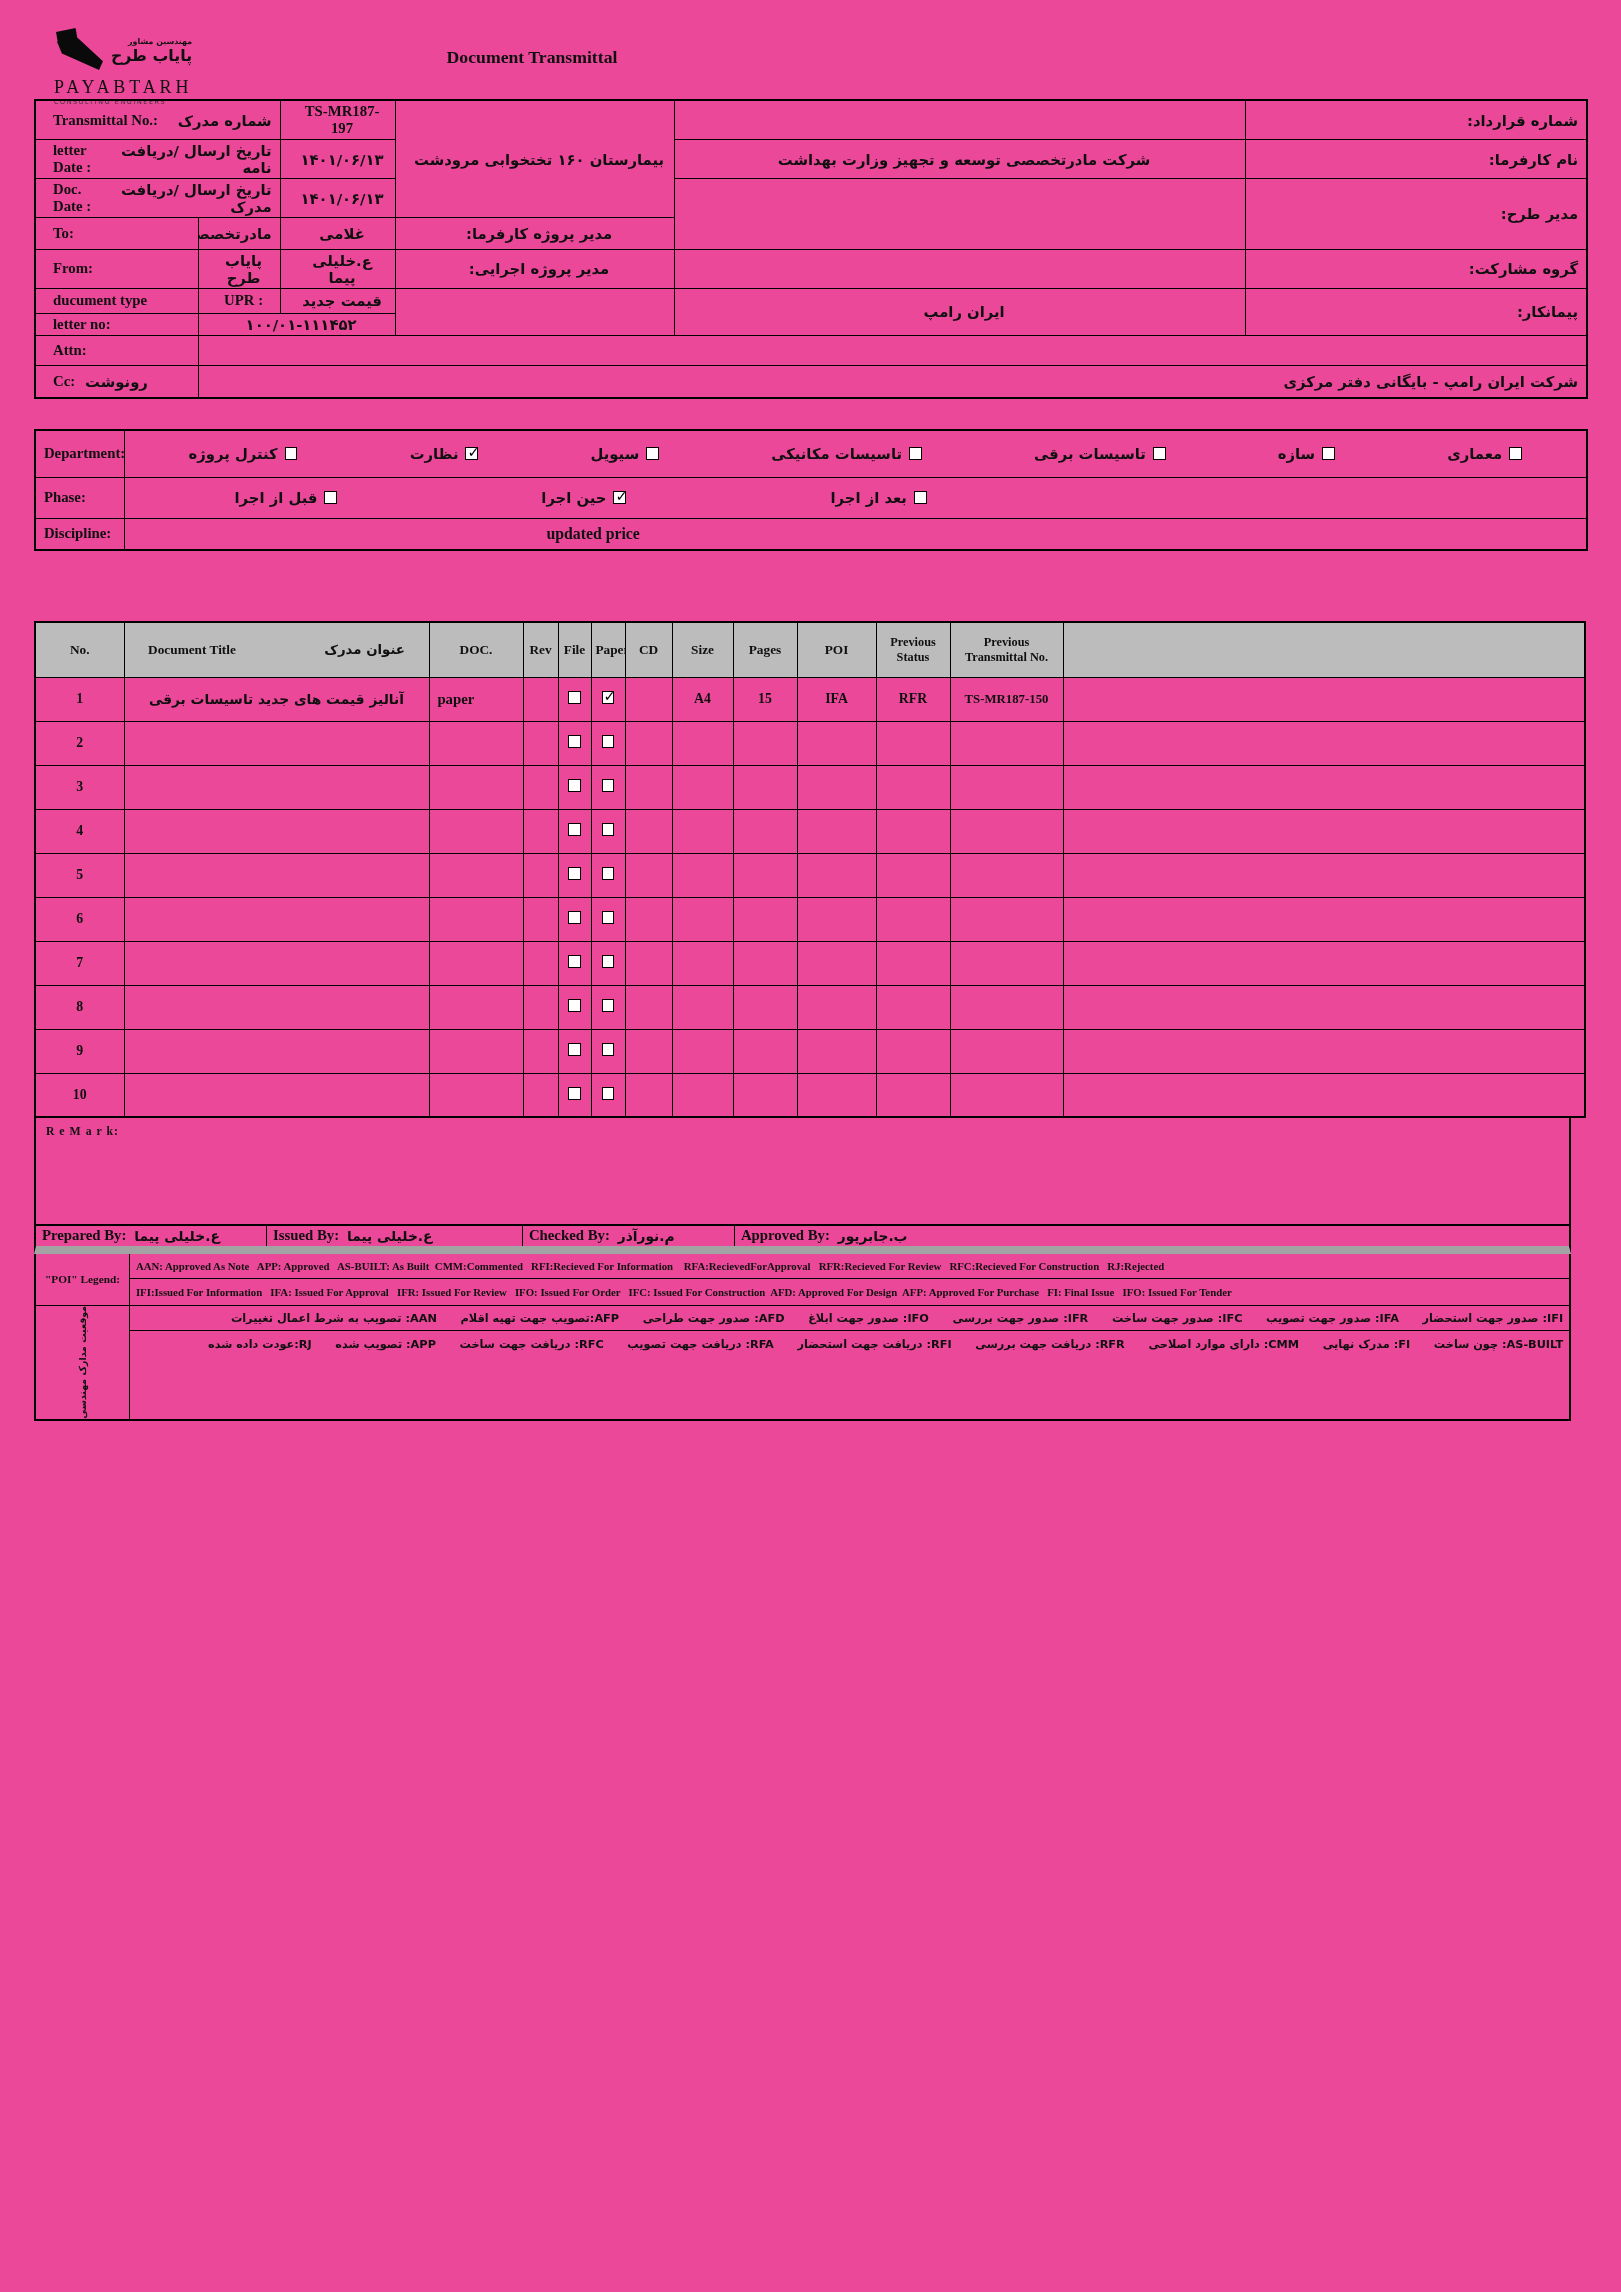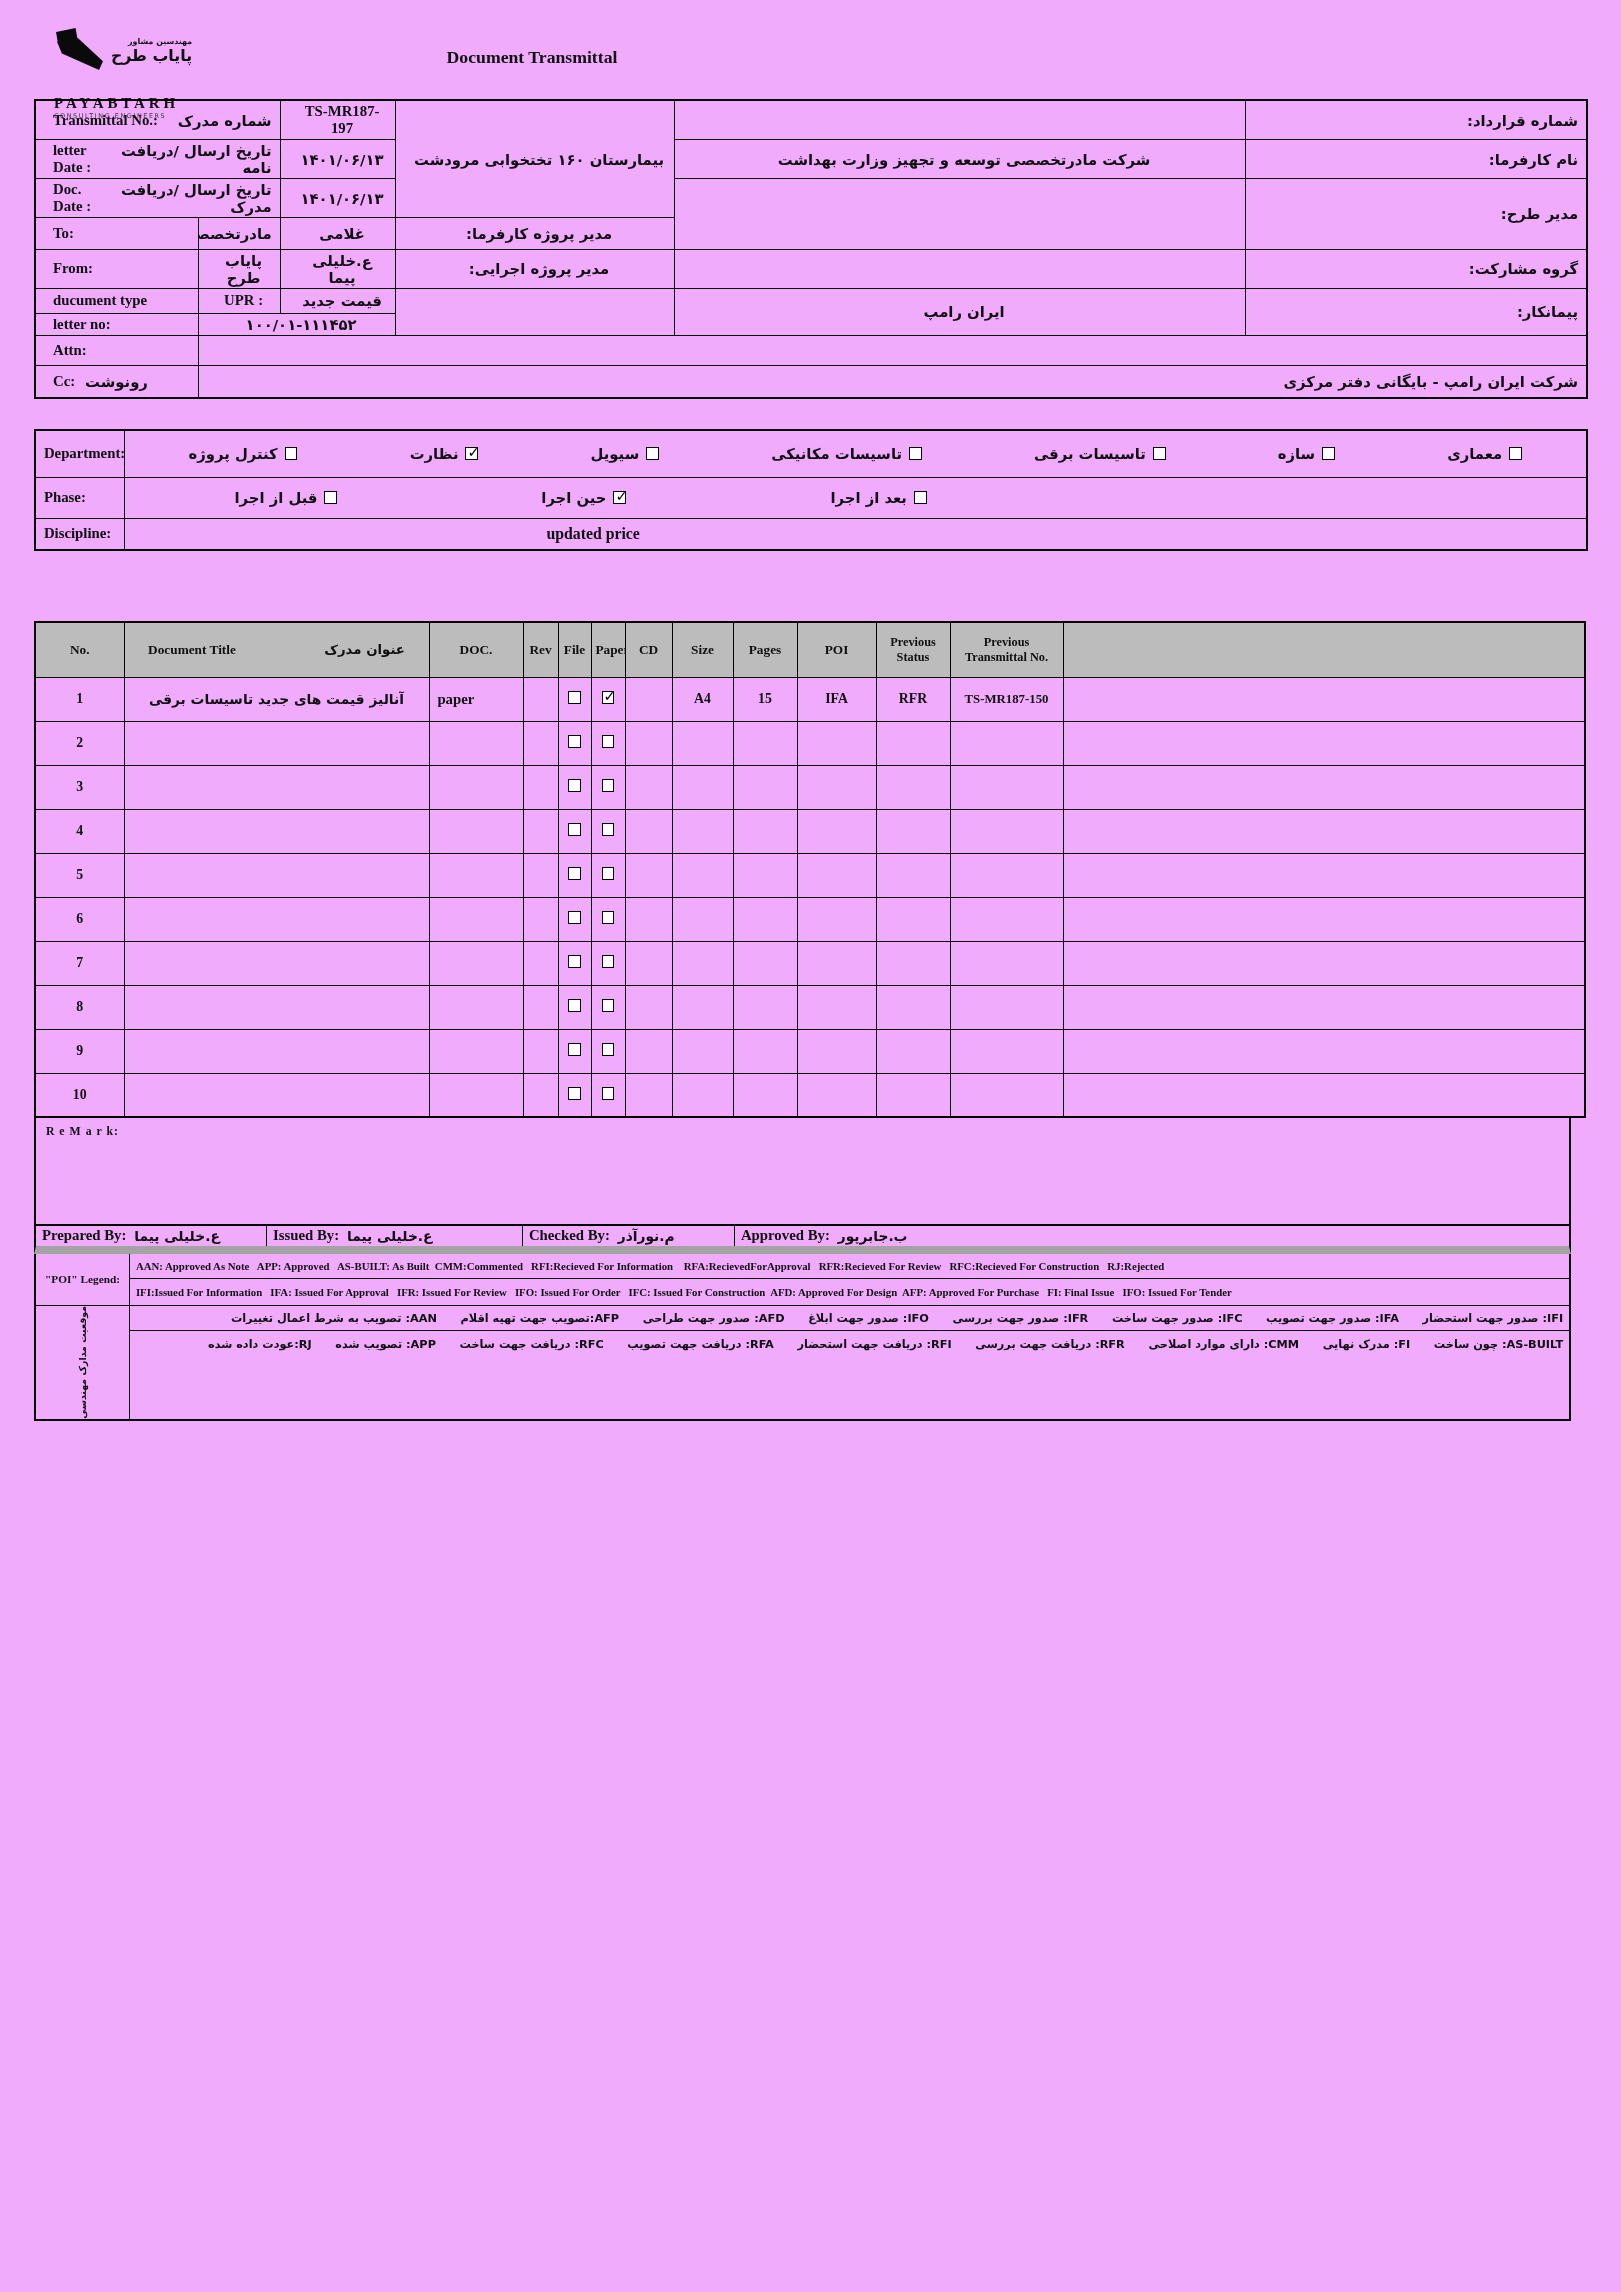--- a/index.html
+++ b/index.html
@@ -1,31 +1,31 @@
 <!DOCTYPE html>
 <html><head>
 <meta charset="utf-8">
 <style>
   * { box-sizing: border-box; }
   body { margin:0; background:#ffffff; }
   .page {
-    position:relative; width:1621px; height:2292px; background:#f0abfc;
+    position:relative; width:1621px; height:2292px; background:#ec4899;
     font-family:"DejaVu Sans","Liberation Sans",sans-serif; color:#101010;
   }
   .en { font-family:"Liberation Serif","DejaVu Serif",serif; }
   .fa { direction:rtl; unicode-bidi:plaintext; }
   .b  { font-weight:bold; }
 
   
   #logo { position:absolute; left:54px; top:27.6px; width:148px; }
   #logo .logo-top { display:flex; align-items:center; gap:5.9px; }
   #logo .brand-fa-wrap { text-align:right; direction:rtl; line-height:1.1; }
   #logo .brand-fa-prefix { font-size:7.9px; font-weight:bold; }
   #logo .brand-fa { font-size:15.8px; font-weight:bold; }
-  #logo .brand-en { font-family:"Liberation Serif",serif; font-weight:bold; font-size:15px; letter-spacing:3.9px; margin-top:20px; }
+  #logo .brand-en { font-family:"Liberation Serif",serif; font-weight:normal; font-size:18px; letter-spacing:3.9px; margin-top:2px; }
   #logo .tagline { font-size:6.4px; letter-spacing:1.6px; color:#333; }
 
   #page-title {
     position:absolute; left:335px; top:47px; width:394px; text-align:center;
     font-family:"Liberation Serif",serif; font-weight:bold; font-size:17.7px;
   }
 
   
   table.grid { border-collapse:collapse; width:1551px; table-layout:fixed; border:2px solid #000; }
   table.grid td, table.grid th { border:1px solid #000; padding:2px 7.9px; vertical-align:middle; overflow:hidden; }

